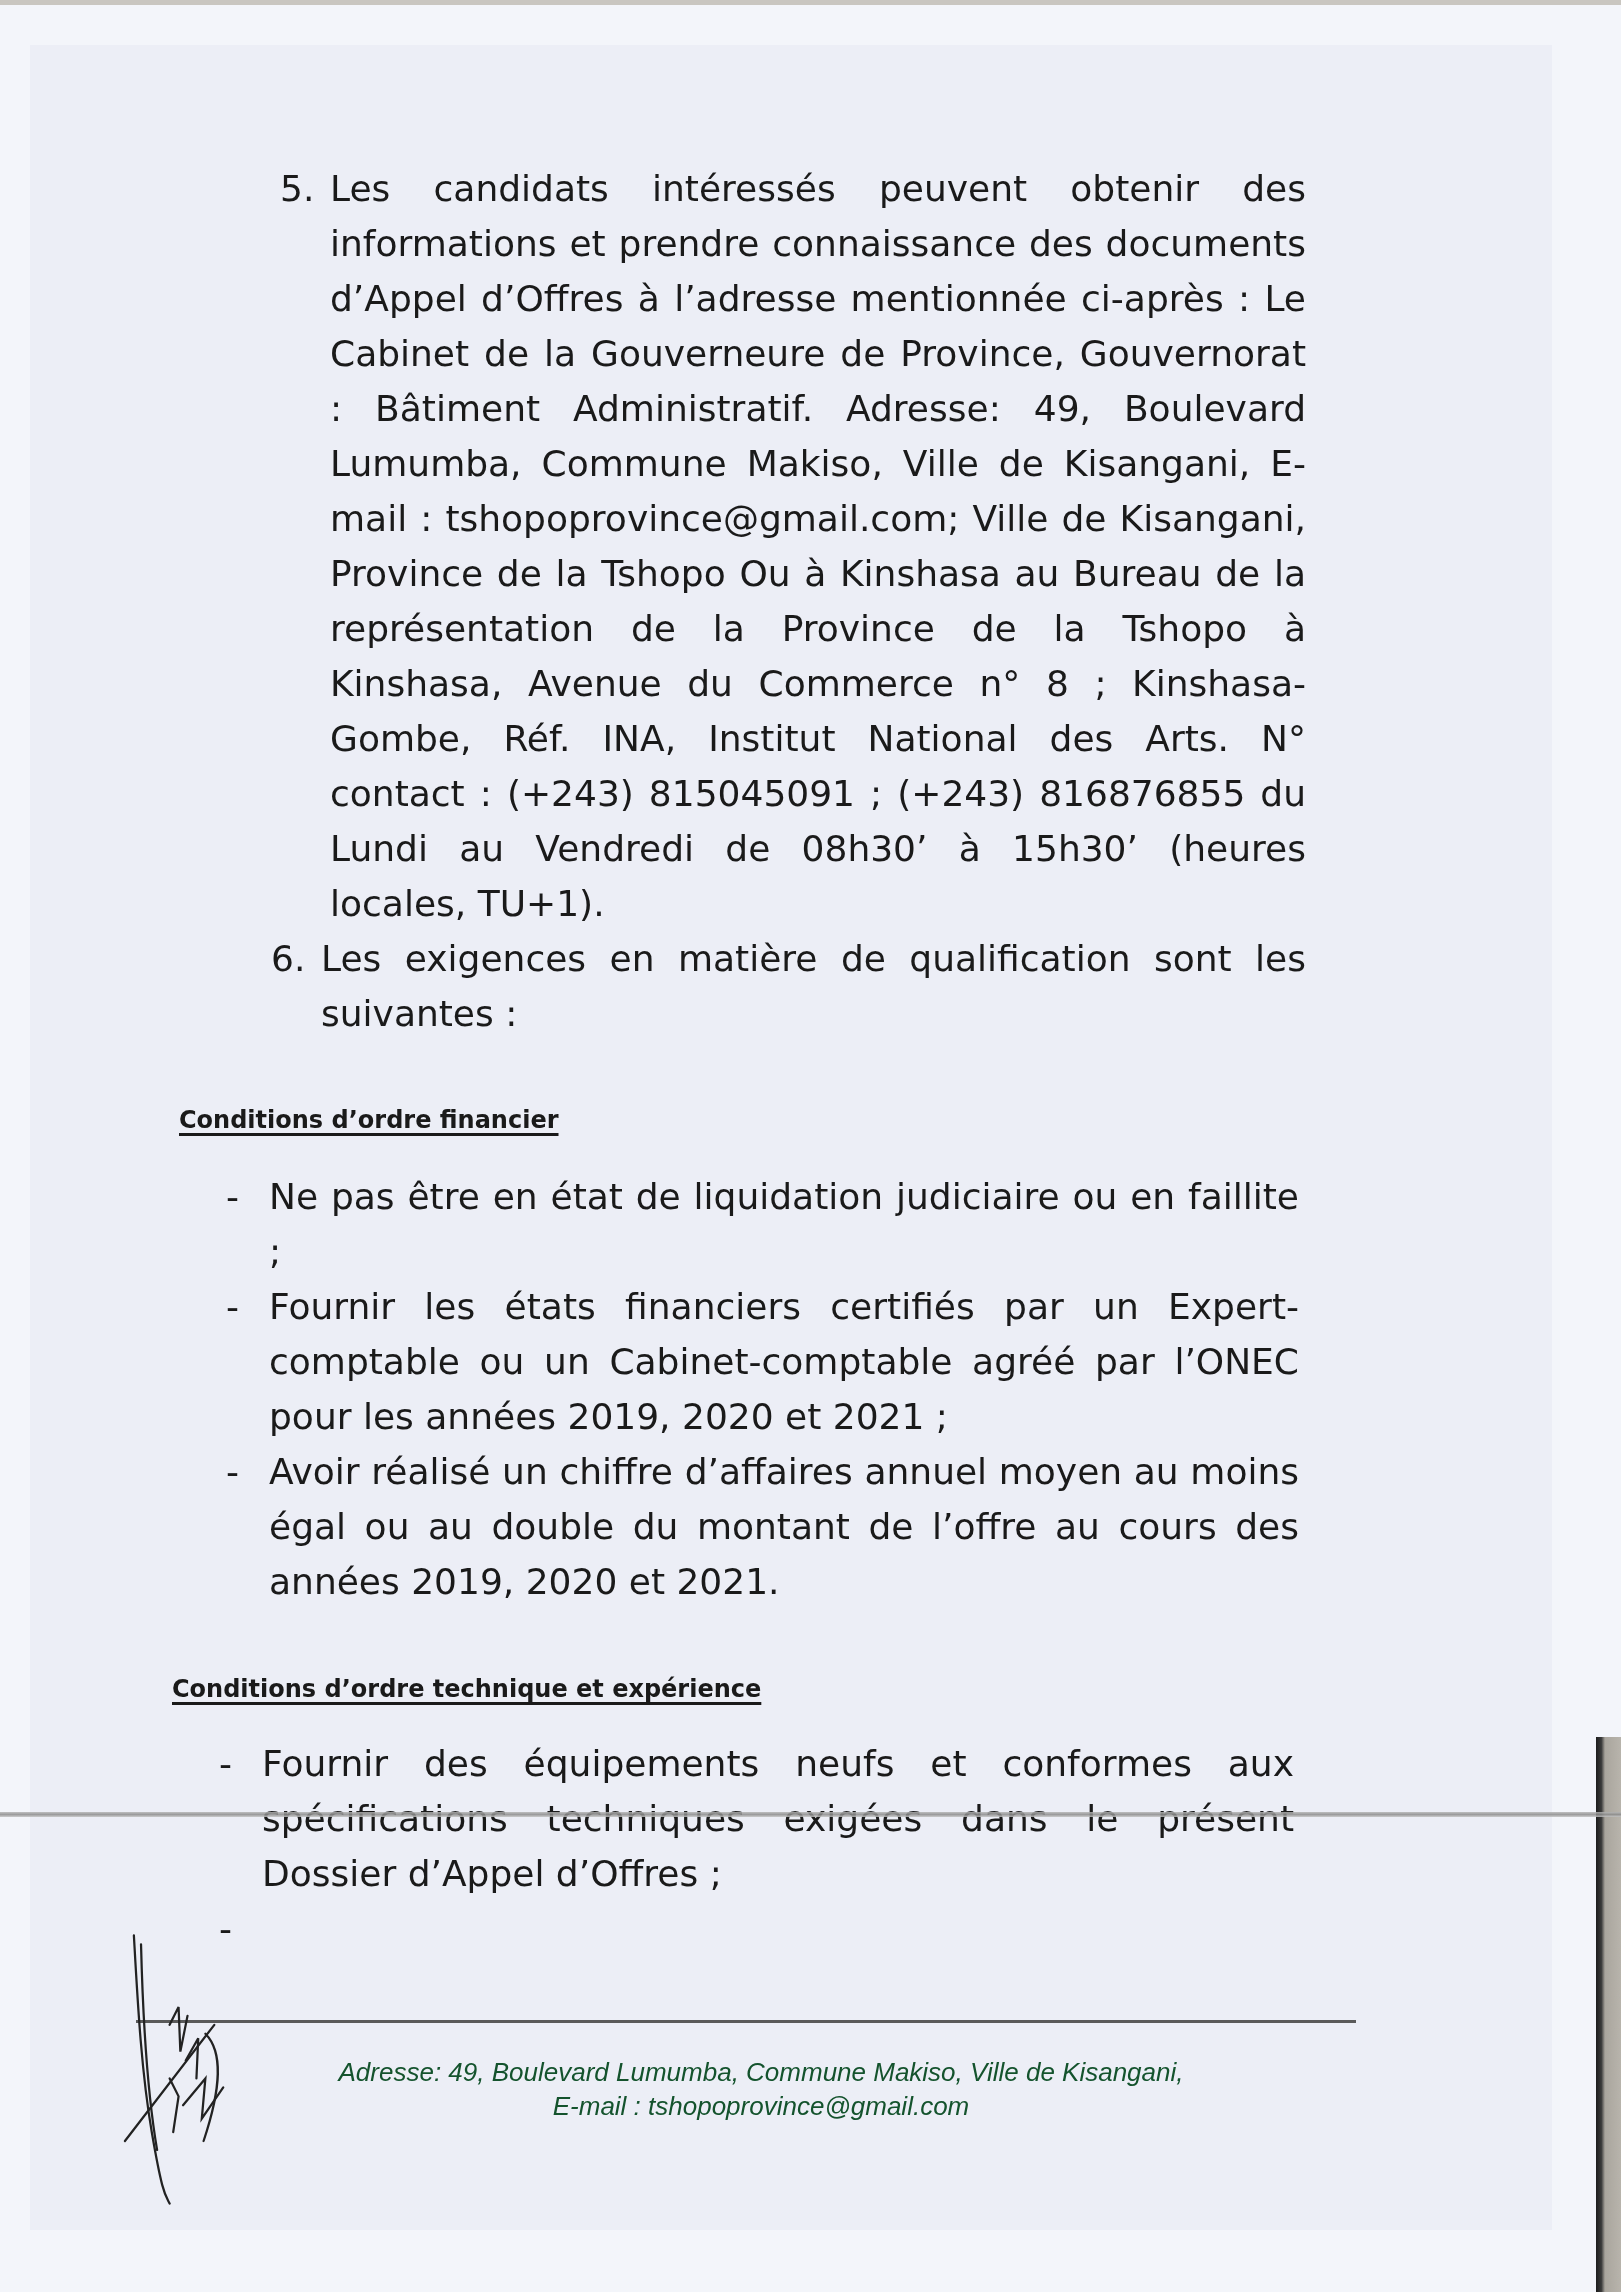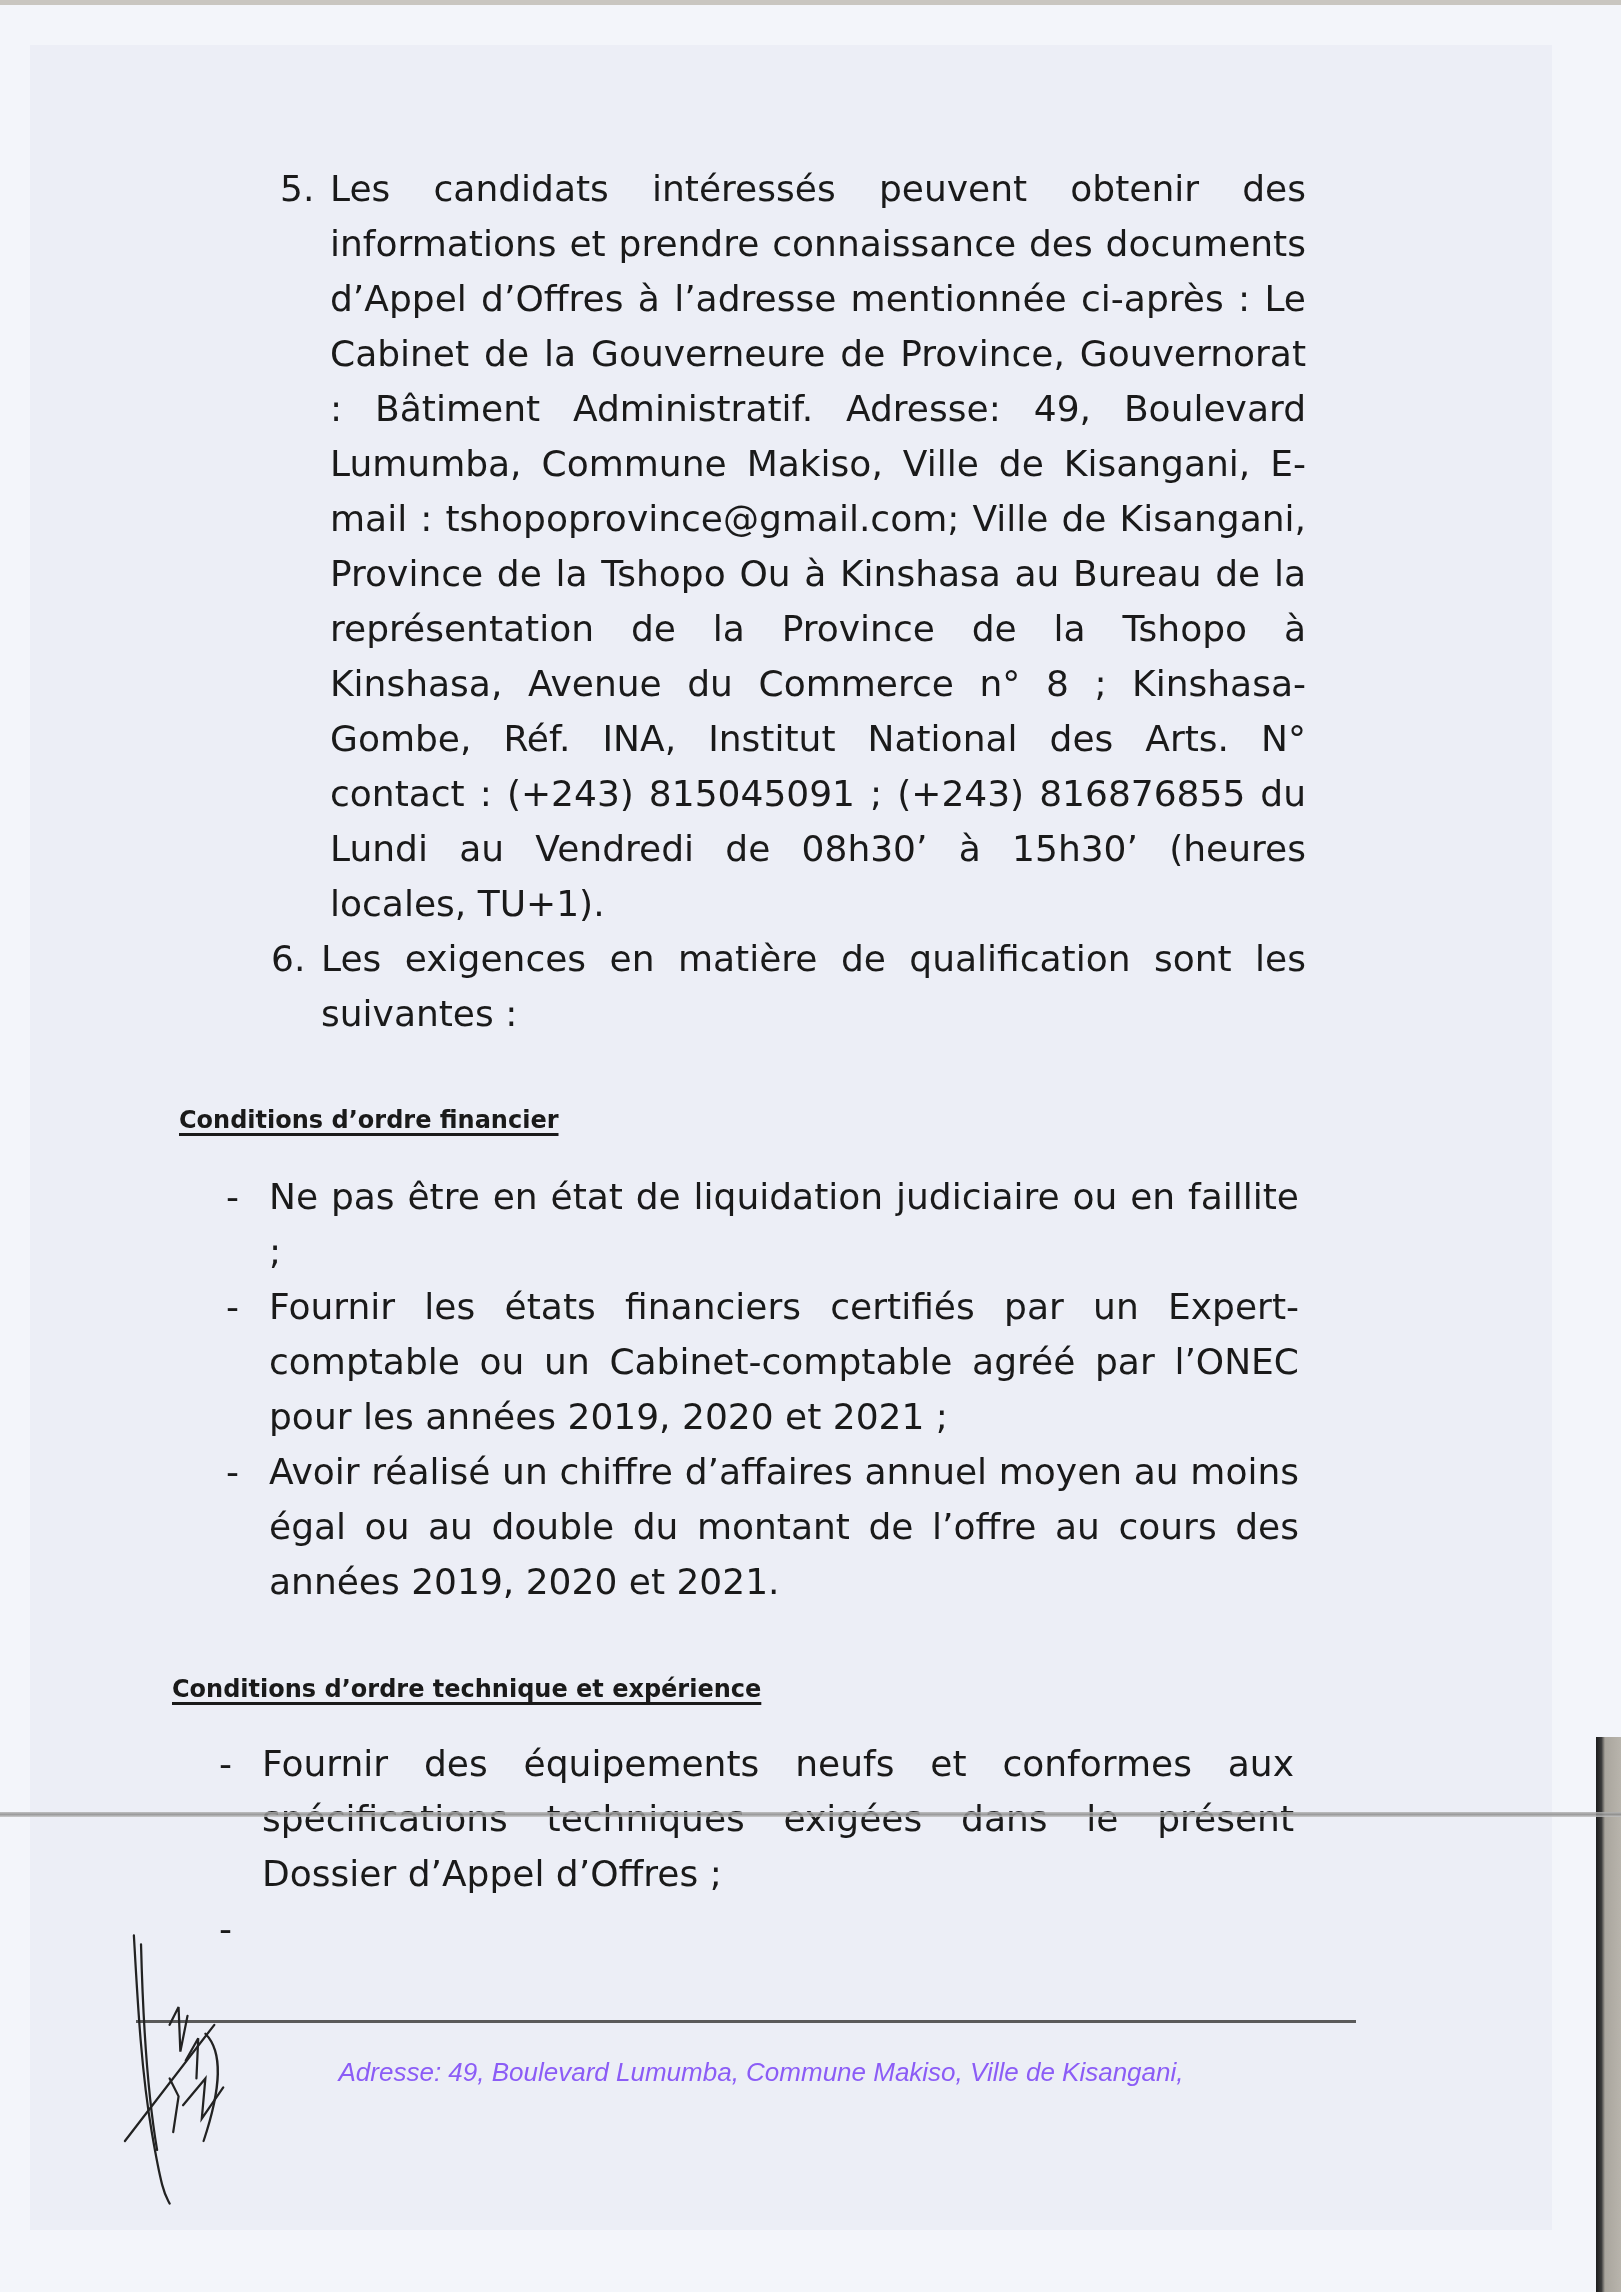--- a/index.html
+++ b/index.html
@@ -106,21 +106,21 @@
     }
     .footer-address {
       position: absolute;
       left: 0; top: 2055px;
       width: 1522px;
       text-align: center;
       font-family: "Liberation Sans", sans-serif;
       font-style: italic;
       font-size: 26px;
       line-height: 34px;
-      color: #8b5cf6;
+      color: #14532d;
     }
     .footer-address span { display: block; }
     .signature {
       position: absolute;
       left: 116px; top: 1926px;
       width: 143px; height: 287px;
     }
   </style>
 </head>
 <body>
@@ -167,20 +167,21 @@
     </li>
     <li>
       <span class="dash">-</span>
     </li>
   </ul>
 
   <div class="footer-rule"></div>
 
   <div class="footer-address">
     <span>Adresse: 49, Boulevard Lumumba, Commune Makiso, Ville de Kisangani,</span>
+    <span>E-mail : tshopoprovince@gmail.com</span>
   </div>
 
   <svg class="signature" viewBox="0 0 160 320">
     <g fill="none" stroke="#222" stroke-width="2.5" stroke-linecap="round">
       <path d="M20 10 C 24 80, 28 160, 40 230 S 55 300, 60 310"></path>
       <path d="M28 20 C 30 100, 34 180, 46 250"></path>
       <path d="M10 240 L 110 110"></path>
       <path d="M60 110 L 70 90 L 72 140 L 80 100"></path>
       <path d="M78 150 L 92 125 L 90 170"></path>
       <path d="M75 200 L 100 170 L 96 215 L 120 180"></path>

